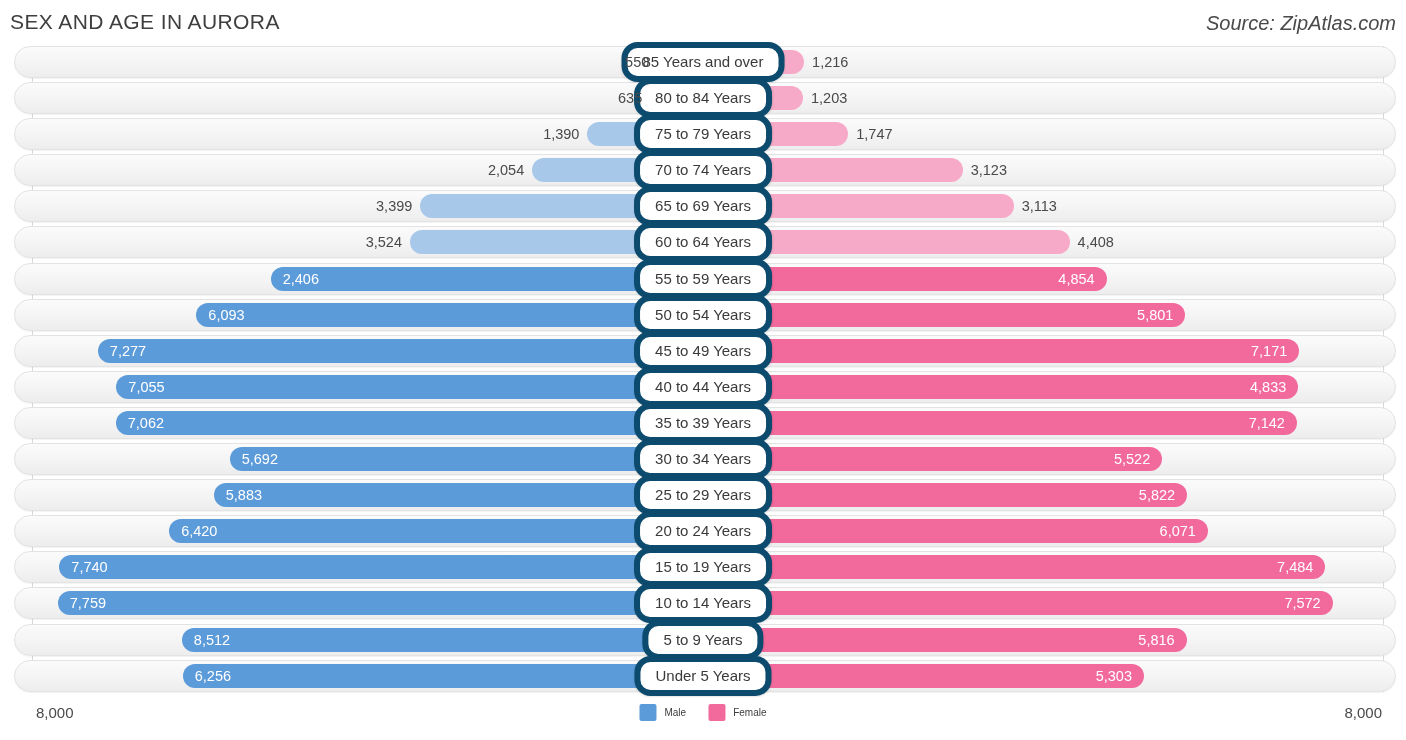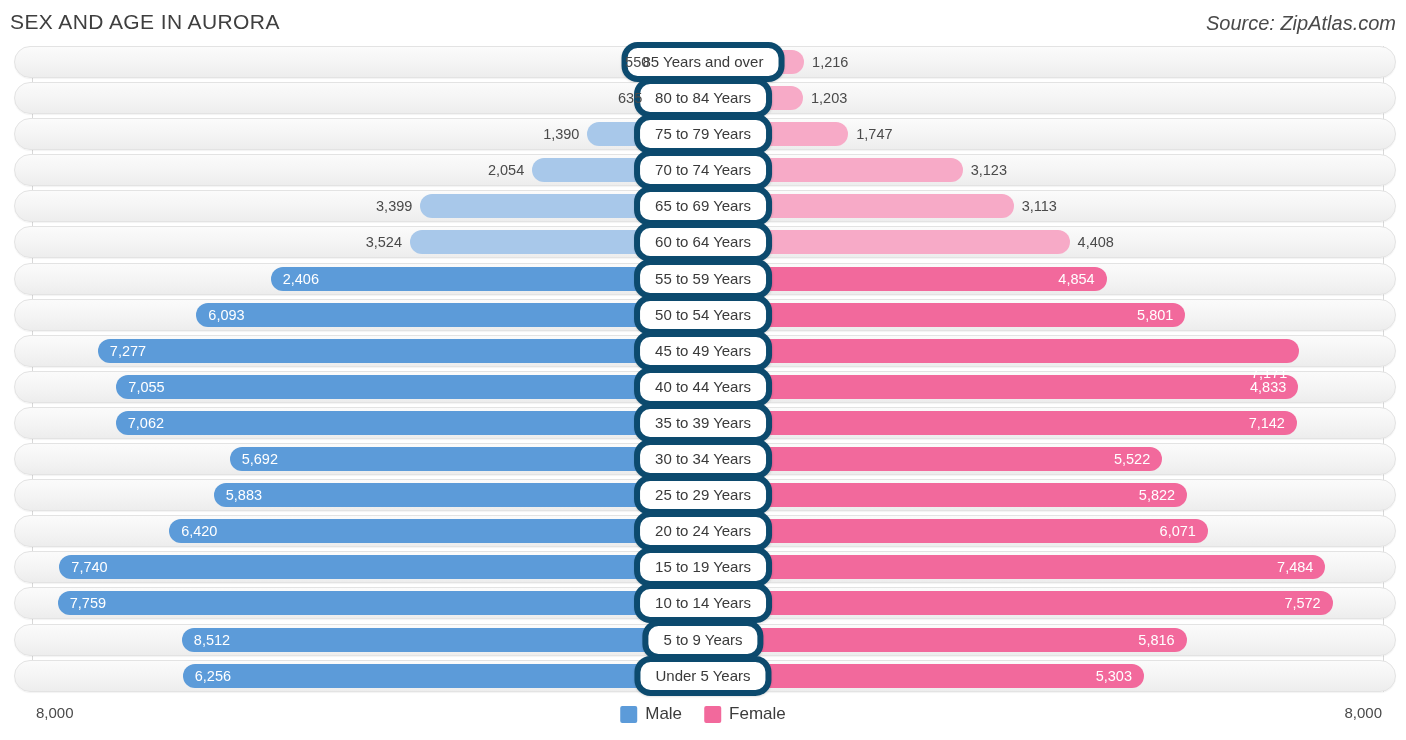--- a/index.html
+++ b/index.html
@@ -163,21 +163,21 @@
   }
   .swatch {
     width: 17px;
     height: 17px;
     border-radius: 2px;
     display: inline-block;
   }
   .swatch.male   { background: #5c9bd9; }
   .swatch.female { background: #f2699c; }
   .legend-label {
-    font-size: 17px;
+    font-size: 10px;
     color: #3c3c3c;
   }
 </style>
 </head>
 <body>
 
 <div class="header">
   <div class="chart-title">SEX AND AGE IN AURORA</div>
   <div class="source-note">Source: ZipAtlas.com</div>
 </div>
@@ -248,21 +248,21 @@
         <div class="bar female" style="width: 34.806%;"></div>
         <div class="val inside" style="right: calc(86.558% - 12px); transform: translate(100%, -50%);">6,093</div>
         <div class="val inside" style="left: calc(84.806% - 12px); transform: translate(-100%, -50%);">5,801</div>
         <div class="center-label">50 to 54 Years</div>
       </div>
       <div class="row">
         <div class="track"></div>
         <div class="bar male" style="width: 43.662%;"></div>
         <div class="bar female" style="width: 43.026%;"></div>
         <div class="val inside" style="right: calc(93.662% - 12px); transform: translate(100%, -50%);">7,277</div>
-        <div class="val inside" style="left: calc(93.026% - 12px); transform: translate(-100%, -50%); margin-top: 22px;">7,171</div>
+        <div class="val inside" style="left: calc(93.026% - 12px); transform: translate(-100%, -50%);">7,171</div>
         <div class="center-label">45 to 49 Years</div>
       </div>
       <div class="row">
         <div class="track"></div>
         <div class="bar male" style="width: 42.33%;"></div>
         <div class="bar female" style="width: 42.954%;"></div>
         <div class="val inside" style="right: calc(92.33% - 12px); transform: translate(100%, -50%);">7,055</div>
         <div class="val inside" style="left: calc(92.954% - 12px); transform: translate(-100%, -50%);">4,833</div>
         <div class="center-label">40 to 44 Years</div>
       </div>

